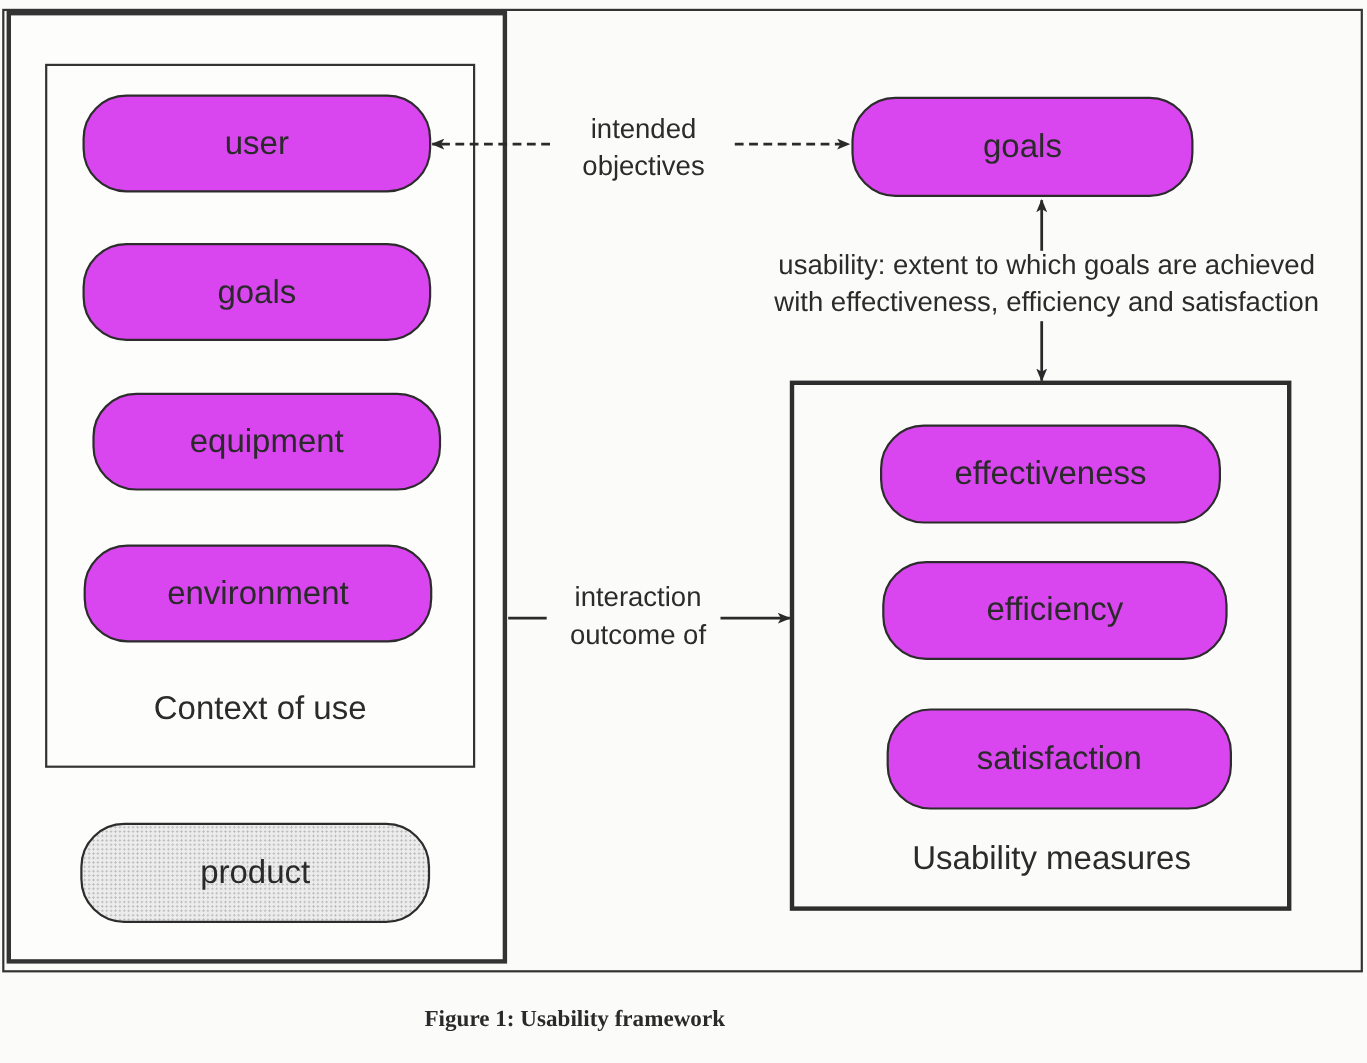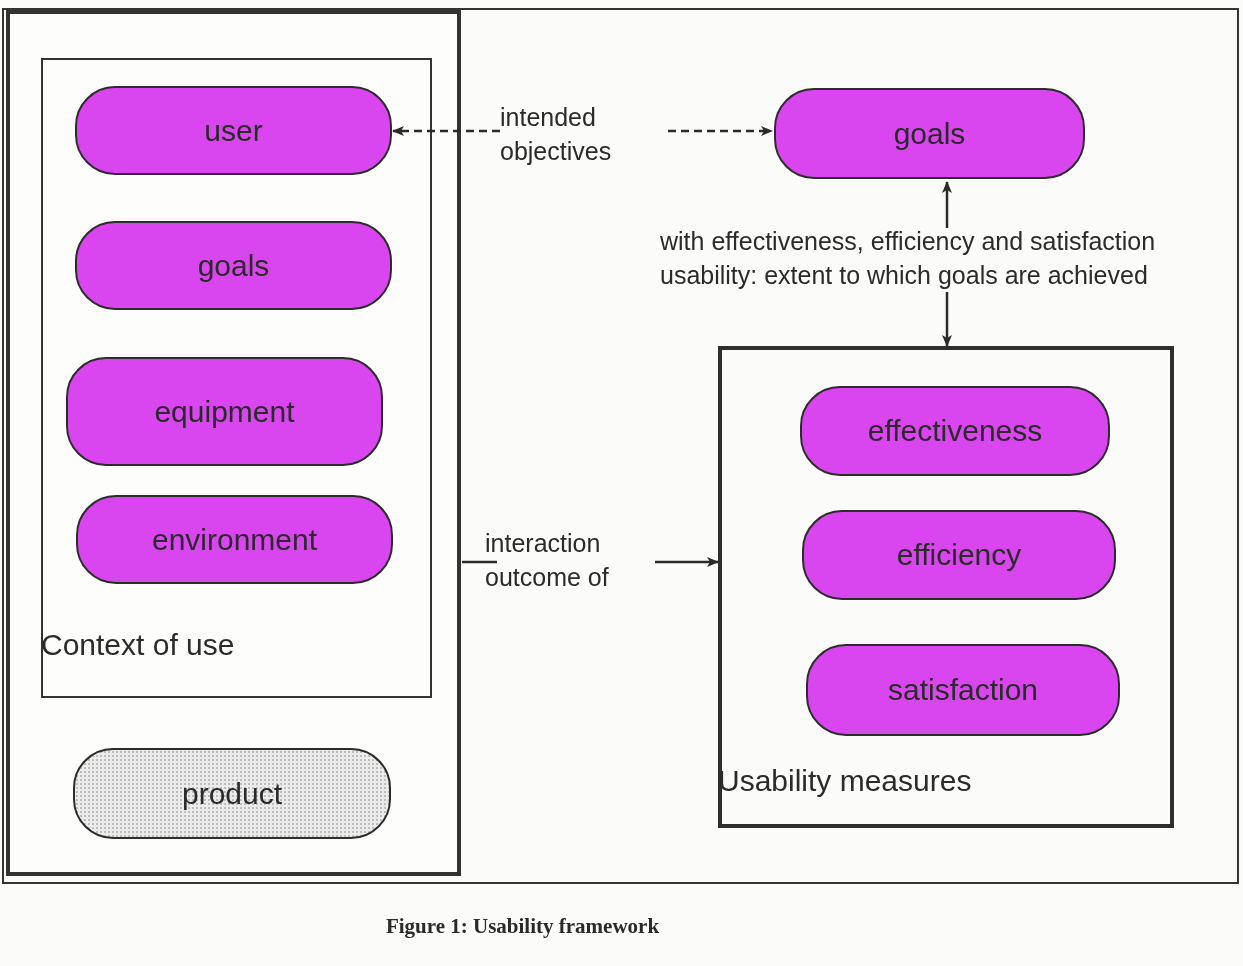--- a/index.html
+++ b/index.html
@@ -25,21 +25,21 @@
     position: absolute; border: 2.5px solid #2c2c2c; border-radius: 40px;
     box-sizing: border-box; display: flex; align-items: center; justify-content: center;
     font-size: 30px; color: #2a2a2a; background: #d946ef;
   }
   .pill.product {
     background-color: #ececec;
     background-image: radial-gradient(#bdbdbd 0.8px, transparent 0.9px);
     background-size: 4px 4px;
   }
   .label {
-    position: absolute; font-size: 25px; color: #2b2b2b; text-align: left; line-height: 34px;
+    position: absolute; font-size: 25px; color: #2b2b2b; text-align: center; line-height: 34px;
   }
   .measures-box {
     position: absolute; left: 718px; top: 346px; width: 456px; height: 482px;
     border: 4px solid #2e2e2e; box-sizing: border-box;
   }
   .caption {
     position: absolute; left: 0; width: 1045px; top: 914px; text-align: center;
     font-family: Liberation Serif, serif; font-weight: bold; font-size: 21px; color: #2a2a2a;
   }
   svg.arrows { position: absolute; left: 0; top: 0; }
@@ -47,37 +47,37 @@
 </head>
 <body>
 
 <div class="frame"></div>
 
 <div class="left-panel"></div>
 <div class="context-box"></div>
 
 <div class="pill" style="left:75px;top:86px;width:317px;height:89px;">user</div>
 <div class="pill" style="left:75px;top:221px;width:317px;height:89px;">goals</div>
-<div class="pill" style="left:66px;top:357px;width:317px;height:109px;">equipment</div>
+<div class="pill" style="left:84px;top:357px;width:317px;height:89px;">equipment</div>
 <div class="pill" style="left:76px;top:495px;width:317px;height:89px;">environment</div>
 
 <div class="label" style="left:41px;top:628px;width:391px;font-size:30px;">Context of use</div>
 
 <div class="pill product" style="left:73px;top:748px;width:318px;height:91px;">product</div>
 
 <div class="pill" style="left:774px;top:88px;width:311px;height:91px;">goals</div>
 
 <div class="label" style="left:500px;top:100px;width:170px;">
   <div>intended</div>
   <div>objectives</div>
 </div>
 
 <div class="label" style="left:660px;top:224px;width:583px;font-size:25px;">
+  <div>usability: extent to which goals are achieved</div>
   <div>with effectiveness, efficiency and satisfaction</div>
-  <div>usability: extent to which goals are achieved</div>
 </div>
 
 <div class="label" style="left:485px;top:526px;width:190px;">
   <div>interaction</div>
   <div>outcome of</div>
 </div>
 
 <div class="measures-box"></div>
 <div class="pill" style="left:800px;top:386px;width:310px;height:90px;">effectiveness</div>
 <div class="pill" style="left:802px;top:510px;width:314px;height:90px;">efficiency</div>

